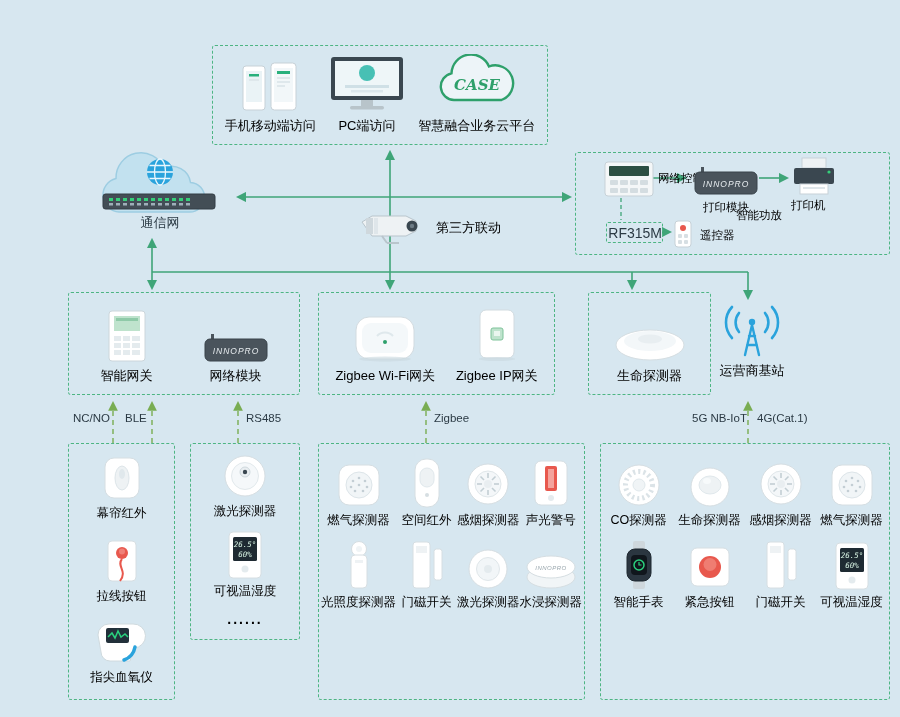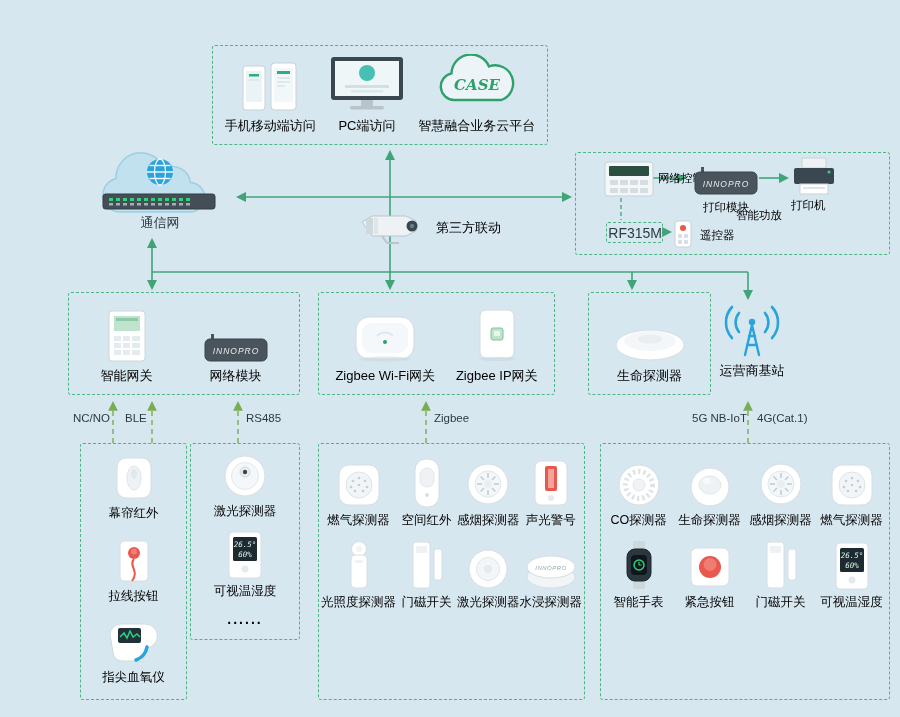--- a/index.html
+++ b/index.html
@@ -331,21 +331,21 @@
     <div class="lbl lbl-lg">运营商基站</div>
   </div>
 
   <div class="proto" style="left:73px;top:412px">NC/NO</div>
   <div class="proto" style="left:125px;top:412px">BLE</div>
   <div class="proto" style="left:246px;top:412px">RS485</div>
   <div class="proto" style="left:434px;top:412px">Zigbee</div>
   <div class="proto" style="left:692px;top:412px">5G NB-IoT</div>
   <div class="proto" style="left:757px;top:412px">4G(Cat.1)</div>
 
-  <div class="dashed-box" style="left:80px;top:443px;width:107px;height:257px">
+  <div class="dashed-box" style="left:68px;top:443px;width:107px;height:257px">
     <div class="dev-col">
       <div class="dev">
         <i class="icon">
             <svg width="46" height="46" viewBox="0 0 46 46">
               <rect x="6" y="3" width="34" height="40" rx="9" fill="#fff" stroke="#d6dee2"></rect>
               <ellipse cx="23" cy="23" rx="7" ry="12" fill="#eef2f4" stroke="#dde5e9"></ellipse>
               <ellipse cx="23" cy="19" rx="3" ry="5" fill="#e0e8ec"></ellipse>
             </svg>
           </i>
         <div class="lbl">幕帘红外</div>

